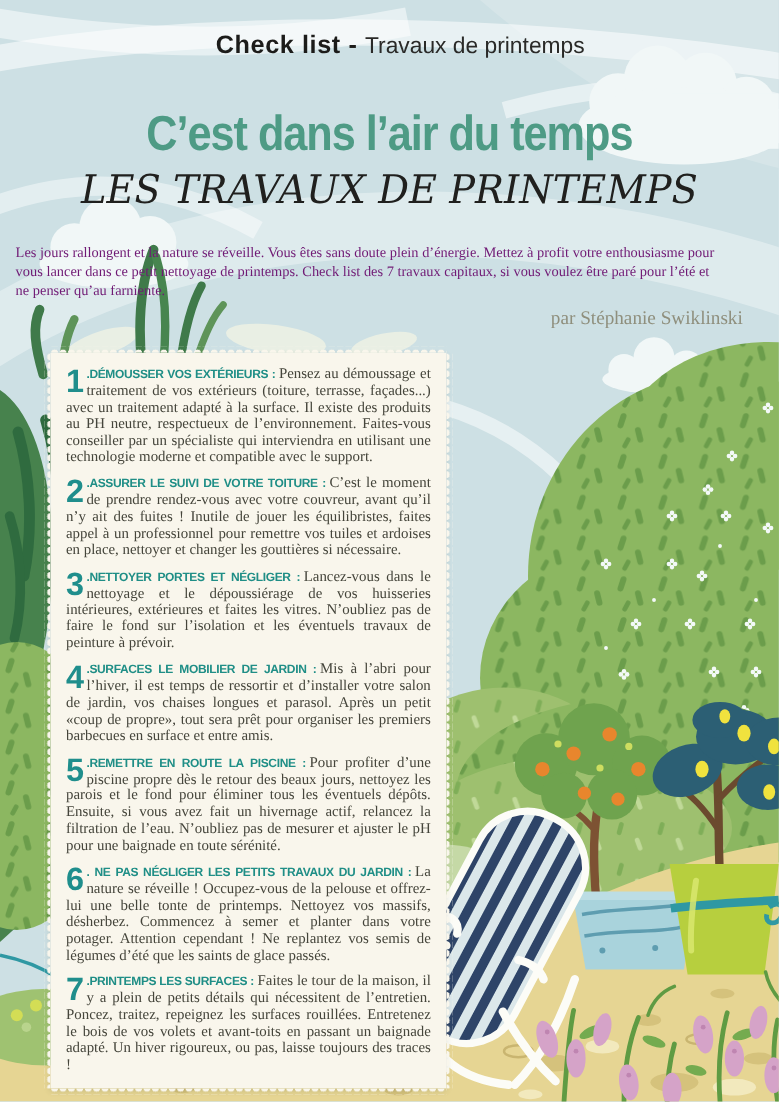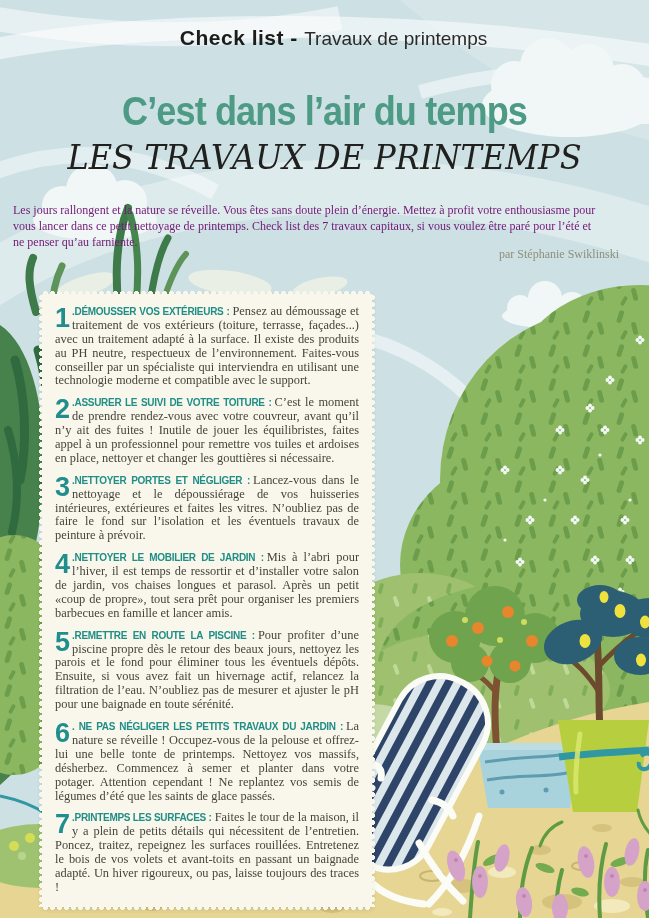--- a/index.html
+++ b/index.html
@@ -14,21 +14,21 @@
 
   .title{position:absolute;left:0;top:88px;width:100%;text-align:center;z-index:3;
          font-family:"Liberation Sans",sans-serif;font-weight:bold;font-size:41px;
          color:#4e9b85;letter-spacing:-1px;transform:scaleX(.88);}
   .subtitle{position:absolute;left:0;top:138px;width:100%;text-align:center;z-index:3;
          font-family:"DejaVu Serif",serif;font-style:italic;font-size:33px;color:#20201e;
          letter-spacing:0px;transform:scaleX(.97);}
 
   .intro{position:absolute;left:13px;top:203px;width:592px;z-index:3;
          font-size:12px;line-height:1.33;color:#701a75;}
-  .byline{position:absolute;right:30px;top:247px;z-index:3;font-size:12px;color:#8f8f7d;}
+  .byline{position:absolute;right:30px;top:257px;z-index:3;font-size:16px;color:#8f8f7d;}
 
   .panel{position:absolute;left:42px;top:294px;width:330px;z-index:2;
          background:#f9f6ec;box-sizing:border-box;padding:11px 13px 12px 13px;
          box-shadow:0 2px 5px rgba(60,70,40,.18);}
   .scallop{position:absolute;pointer-events:none;}
   .scallop.t{left:0;right:0;top:-5px;height:5px;
      background-image:radial-gradient(circle at 3.5px 5px,#f9f6ec 2.7px,rgba(0,0,0,0) 3px);
      background-size:7px 5px;background-repeat:repeat-x;}
   .scallop.b{left:0;right:0;bottom:-5px;height:5px;
      background-image:radial-gradient(circle at 3.5px 0,#f9f6ec 2.7px,rgba(0,0,0,0) 3px);
@@ -358,21 +358,21 @@
     <div class="item">
       <span class="num">1</span><span class="item-heading">.DÉMOUSSER VOS EXTÉRIEURS :</span><span class="item-body">Pensez au démoussage et traitement de vos extérieurs (toiture, terrasse, façades...) avec un traitement adapté à la surface. Il existe des produits au PH neutre, respectueux de l’environnement. Faites-vous conseiller par un spécialiste qui interviendra en utilisant une technologie moderne et compatible avec le support.</span>
     </div>
     <div class="item">
       <span class="num">2</span><span class="item-heading">.ASSURER LE SUIVI DE VOTRE TOITURE :</span><span class="item-body">C’est le moment de prendre rendez-vous avec votre couvreur, avant qu’il n’y ait des fuites ! Inutile de jouer les équilibristes, faites appel à un professionnel pour remettre vos tuiles et ardoises en place, nettoyer et changer les gouttières si nécessaire.</span>
     </div>
     <div class="item">
       <span class="num">3</span><span class="item-heading">.NETTOYER PORTES ET NÉGLIGER :</span><span class="item-body">Lancez-vous dans le nettoyage et le dépoussiérage de vos huisseries intérieures, extérieures et faites les vitres. N’oubliez pas de faire le fond sur l’isolation et les éventuels travaux de peinture à prévoir.</span>
     </div>
     <div class="item">
-      <span class="num">4</span><span class="item-heading">.NETTOYER LE MOBILIER DE JARDIN :</span><span class="item-body">Mis à l’abri pour l’hiver, il est temps de ressortir et d’installer votre salon de jardin, vos chaises longues et parasol. Après un petit «coup de propre», tout sera prêt pour organiser les premiers barbecues en famille et lancer amis.</span>
+      <span class="num">4</span><span class="item-heading">.SURFACES LE MOBILIER DE JARDIN :</span><span class="item-body">Mis à l’abri pour l’hiver, il est temps de ressortir et d’installer votre salon de jardin, vos chaises longues et parasol. Après un petit «coup de propre», tout sera prêt pour organiser les premiers barbecues en surface et entre amis.</span>
     </div>
     <div class="item">
       <span class="num">5</span><span class="item-heading">.REMETTRE EN ROUTE LA PISCINE :</span><span class="item-body">Pour profiter d’une piscine propre dès le retour des beaux jours, nettoyez les parois et le fond pour éliminer tous les éventuels dépôts. Ensuite, si vous avez fait un hivernage actif, relancez la filtration de l’eau. N’oubliez pas de mesurer et ajuster le pH pour une baignade en toute sérénité.</span>
     </div>
     <div class="item">
       <span class="num">6</span><span class="item-heading">. NE PAS NÉGLIGER LES PETITS TRAVAUX DU JARDIN :</span><span class="item-body">La nature se réveille ! Occupez-vous de la pelouse et offrez-lui une belle tonte de printemps. Nettoyez vos massifs, désherbez. Commencez à semer et planter dans votre potager. Attention cependant ! Ne replantez vos semis de légumes d’été que les saints de glace passés.</span>
     </div>
     <div class="item">
       <span class="num">7</span><span class="item-heading">.PRINTEMPS LES SURFACES :</span><span class="item-body">Faites le tour de la maison, il y a plein de petits détails qui nécessitent de l’entretien. Poncez, traitez, repeignez les surfaces rouillées. Entretenez le bois de vos volets et avant-toits en passant un baignade adapté. Un hiver rigoureux, ou pas, laisse toujours des traces !</span>
     </div>

